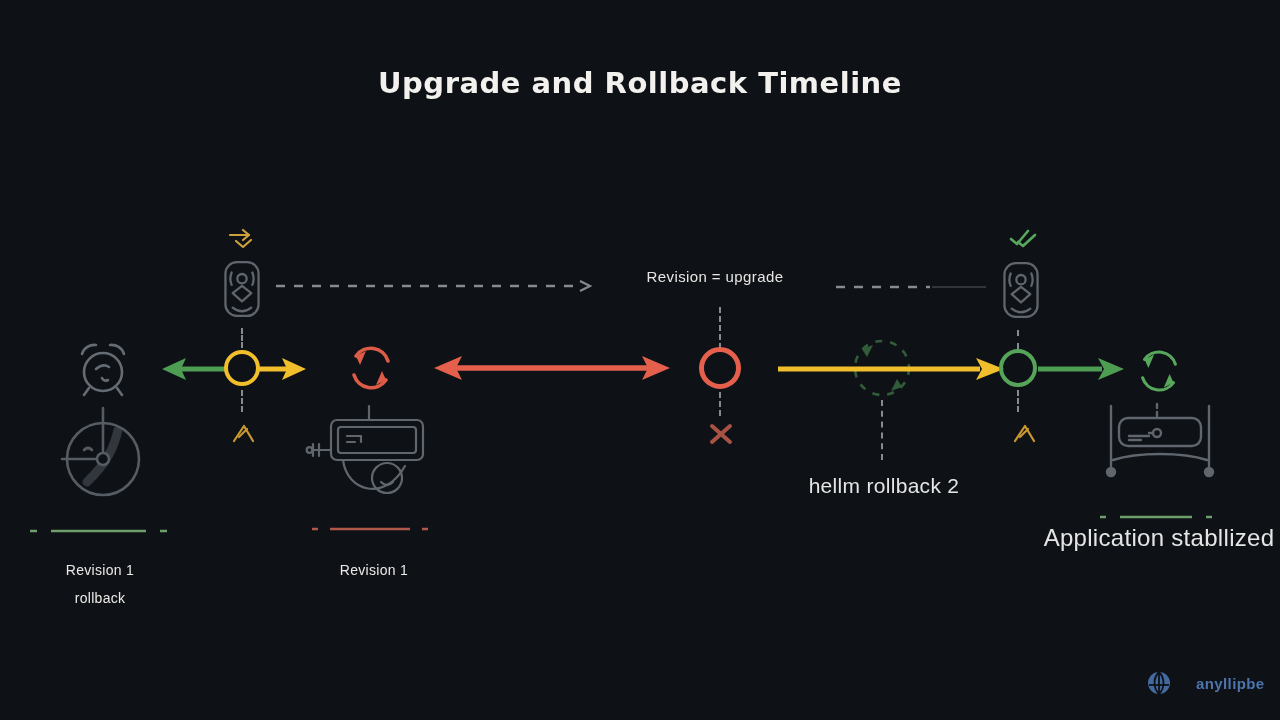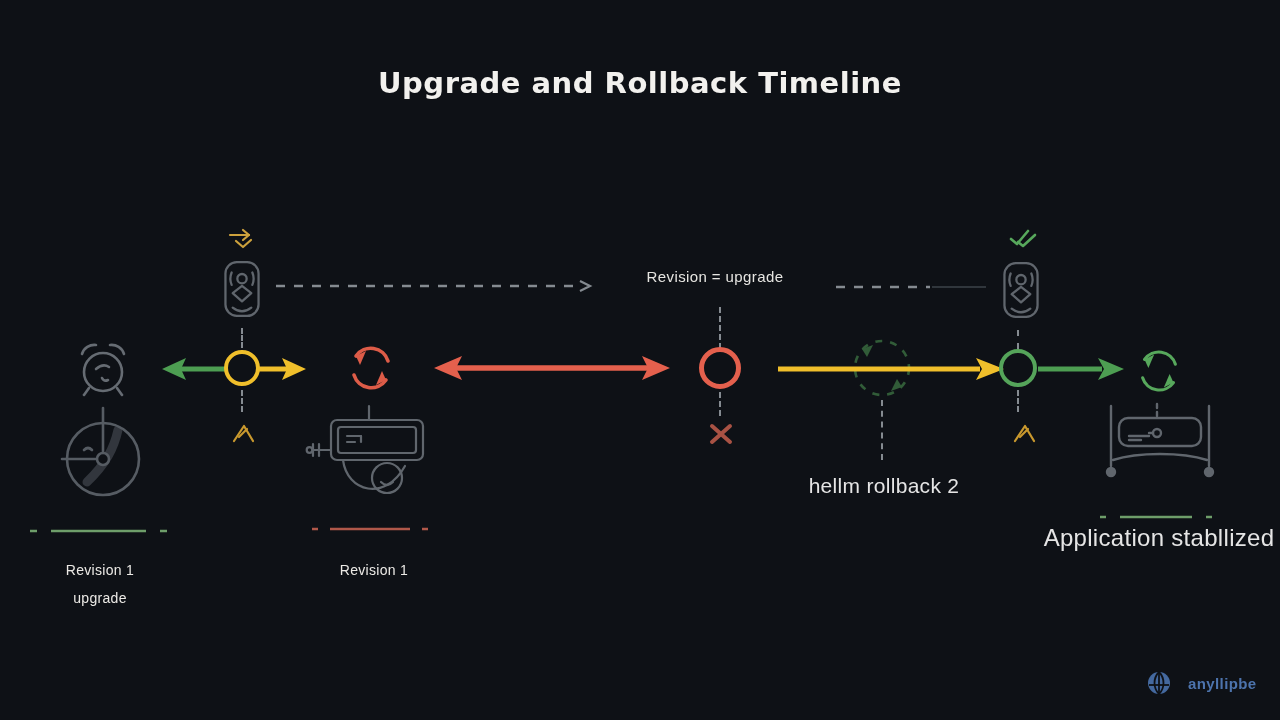--- a/index.html
+++ b/index.html
@@ -22,21 +22,21 @@
   .node{border-radius:50%;background:transparent;box-sizing:border-box;}
   .node-yellow{left:224px;top:350px;width:36px;height:36px;border:4px solid #f0bf2b;}
   .node-red{left:699px;top:347px;width:42px;height:42px;border:5px solid #e4604d;}
   .node-green{left:999px;top:349px;width:38px;height:38px;border:4px solid #55a45a;}
   .milestone{ text-align:center;font-size:14px;line-height:28px;color:#eceae6;letter-spacing:.3px;}
   .m1{left:15px;top:556px;width:170px;}
   .m3{left:284px;top:556px;width:180px;}
   .note{ text-align:center;color:#e5e5e5;letter-spacing:.3px;}
   .rollback{left:769px;top:474px;width:230px;font-size:21px;}
   .stabilized{left:1039px;top:524px;width:240px;font-size:24px;}
-  .brand{left:1146px;top:670px;display:flex;align-items:center;gap:16px;}
+  .brand{left:1146px;top:670px;display:flex;align-items:center;gap:24px;}
   .brand-name{font-size:15px;font-weight:700;color:#4d74ad;letter-spacing:.4px;}
   svg{display:block;overflow:visible;}
 </style>
 </head>
 <body>
 
 <div class="stage">
 
   <div class="abs title">Upgrade and Rollback Timeline</div>
 
@@ -225,21 +225,21 @@
   </svg>
   <svg class="abs" style="left:312px;top:527px;" width="118" height="4">
     <line x1="0" y1="2" x2="118" y2="2" stroke="#b0584a" stroke-width="2.6" stroke-dasharray="6 12 80 12"></line>
   </svg>
   <svg class="abs" style="left:1100px;top:515px;" width="114" height="4">
     <line x1="0" y1="2" x2="114" y2="2" stroke="#6e9e6a" stroke-width="2.6" stroke-dasharray="6 14 72 14"></line>
   </svg>
 
   <div class="abs milestone m1">
     <div>Revision 1</div>
-    <div>upgrade</div>
+    <div>rollback</div>
   </div>
   <div class="abs milestone m3">
     <div>Revision 1</div>
   </div>
 
   <div class="abs note rollback">hellm rollback 2</div>
   <div class="abs note stabilized">Application stabllized</div>
 
   <div class="abs brand">
     <svg width="26" height="26" viewBox="0 0 26 26">

